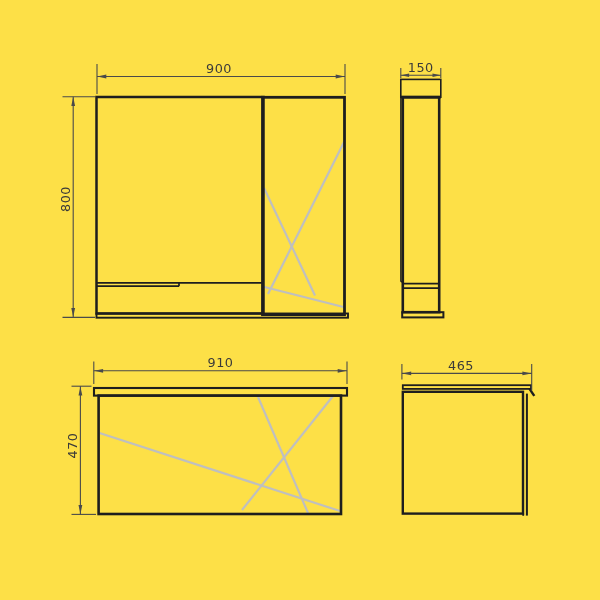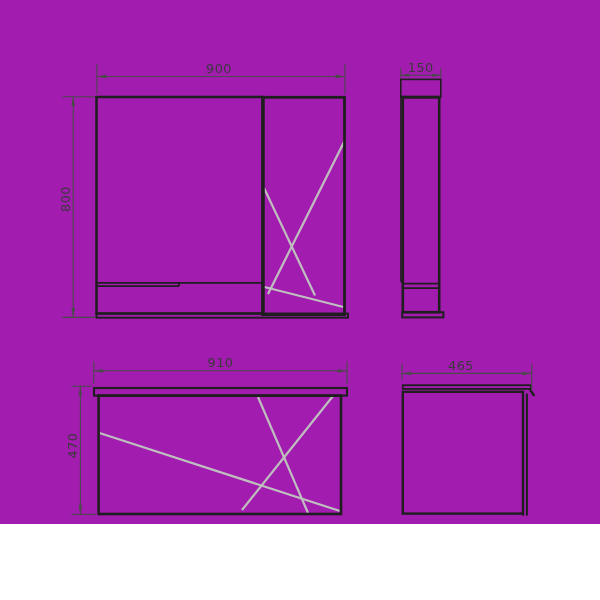--- a/index.html
+++ b/index.html
@@ -3,22 +3,22 @@
 <meta charset="utf-8">
 <style>
   html, body {
     margin: 0;
     padding: 0;
     background: #ffffff;
   }
   .canvas {
     position: relative;
     width: 600px;
-    height: 524px;
-    background: #a21caf;
+    height: 600px;
+    background: #fde047;
     font-family: "DejaVu Sans", "Liberation Sans", sans-serif;
   }
   svg { display: block; }
   .dim-text {
     font-family: "DejaVu Sans", "Liberation Sans", sans-serif;
     font-size: 12.8px;
     fill: #3a3a3a;
     letter-spacing: 0.5px;
   }
 </style>

